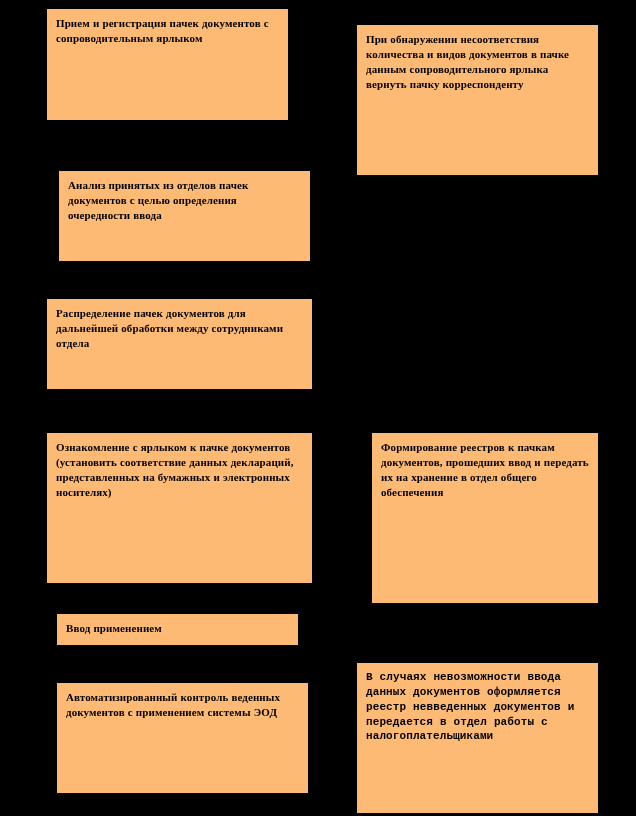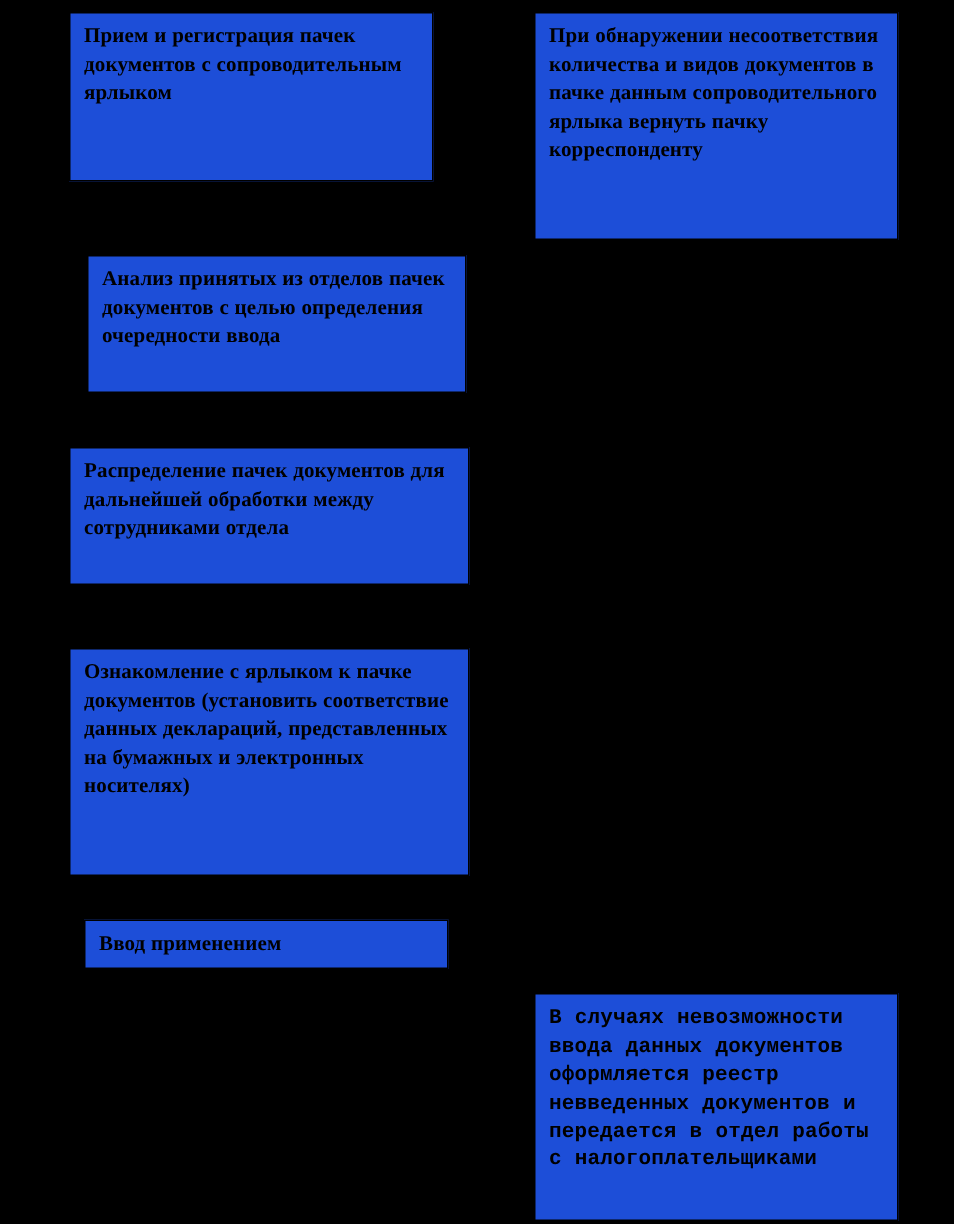--- a/index.html
+++ b/index.html
@@ -11,38 +11,40 @@
     position: relative;
     width: 636px;
     height: 816px;
     background: #000000;
     overflow: hidden;
     font-family: "Liberation Serif", "DejaVu Serif", serif;
   }
   .node {
     position: absolute;
     box-sizing: border-box;
-    background: #1d4ed8;
+    background: #fdba74;
     color: #000000;
     border: 1px solid #000000;
     font-family: "Liberation Serif", "DejaVu Serif", serif;
     font-weight: bold;
-    font-size: 14px;
+    font-size: 11px;
     line-height: 1.35;
     padding: 7px 9px 6px 9px;
     text-align: left;
     letter-spacing: 0.1px;
     word-spacing: 0.2px;
     overflow: hidden;
   }
 </style>
 </head>
 <body>
 
 <div id="canvas">
     <div class="node" style="left: 46px; top: 8px; width: 243px; height: 113px;">Прием и регистрация пачек документов с сопроводительным ярлыком</div>
-    <div class="node" style="left: 356px; top: 8px; width: 243px; height: 152px;">При обнаружении несоответствия количества и видов документов в пачке данным сопроводительного ярлыка вернуть пачку корреспонденту</div>
+    <div class="node" style="left: 356px; top: 24px; width: 243px; height: 152px;">При обнаружении несоответствия количества и видов документов в пачке данным сопроводительного ярлыка вернуть пачку корреспонденту</div>
     <div class="node" style="left: 58px; top: 170px; width: 253px; height: 92px;">Анализ принятых из отделов пачек документов с целью определения очередности ввода</div>
     <div class="node" style="left: 46px; top: 298px; width: 267px; height: 92px;">Распределение пачек документов для дальнейшей обработки между сотрудниками отдела</div>
     <div class="node" style="left: 46px; top: 432px; width: 267px; height: 152px;">Ознакомление с ярлыком к пачке документов (установить соответствие данных деклараций, представленных на бумажных и электронных носителях)</div>
+    <div class="node" style="left: 371px; top: 432px; width: 228px; height: 172px;">Формирование реестров к пачкам документов, прошедших ввод и передать их на хранение в отдел общего обеспечения</div>
     <div class="node" style="left: 56px; top: 613px; width: 243px; height: 33px;">Ввод применением</div>
+    <div class="node" style="left: 56px; top: 682px; width: 253px; height: 112px;">Автоматизированный контроль веденных документов с применением системы ЭОД</div>
     <div class="node" style="left: 356px; top: 662px; width: 243px; height: 152px; font-family: Liberation Mono, monospace;">В случаях невозможности ввода данных документов оформляется реестр невведенных документов и передается в отдел работы с налогоплательщиками</div>
   </div>
 
 </body></html>

